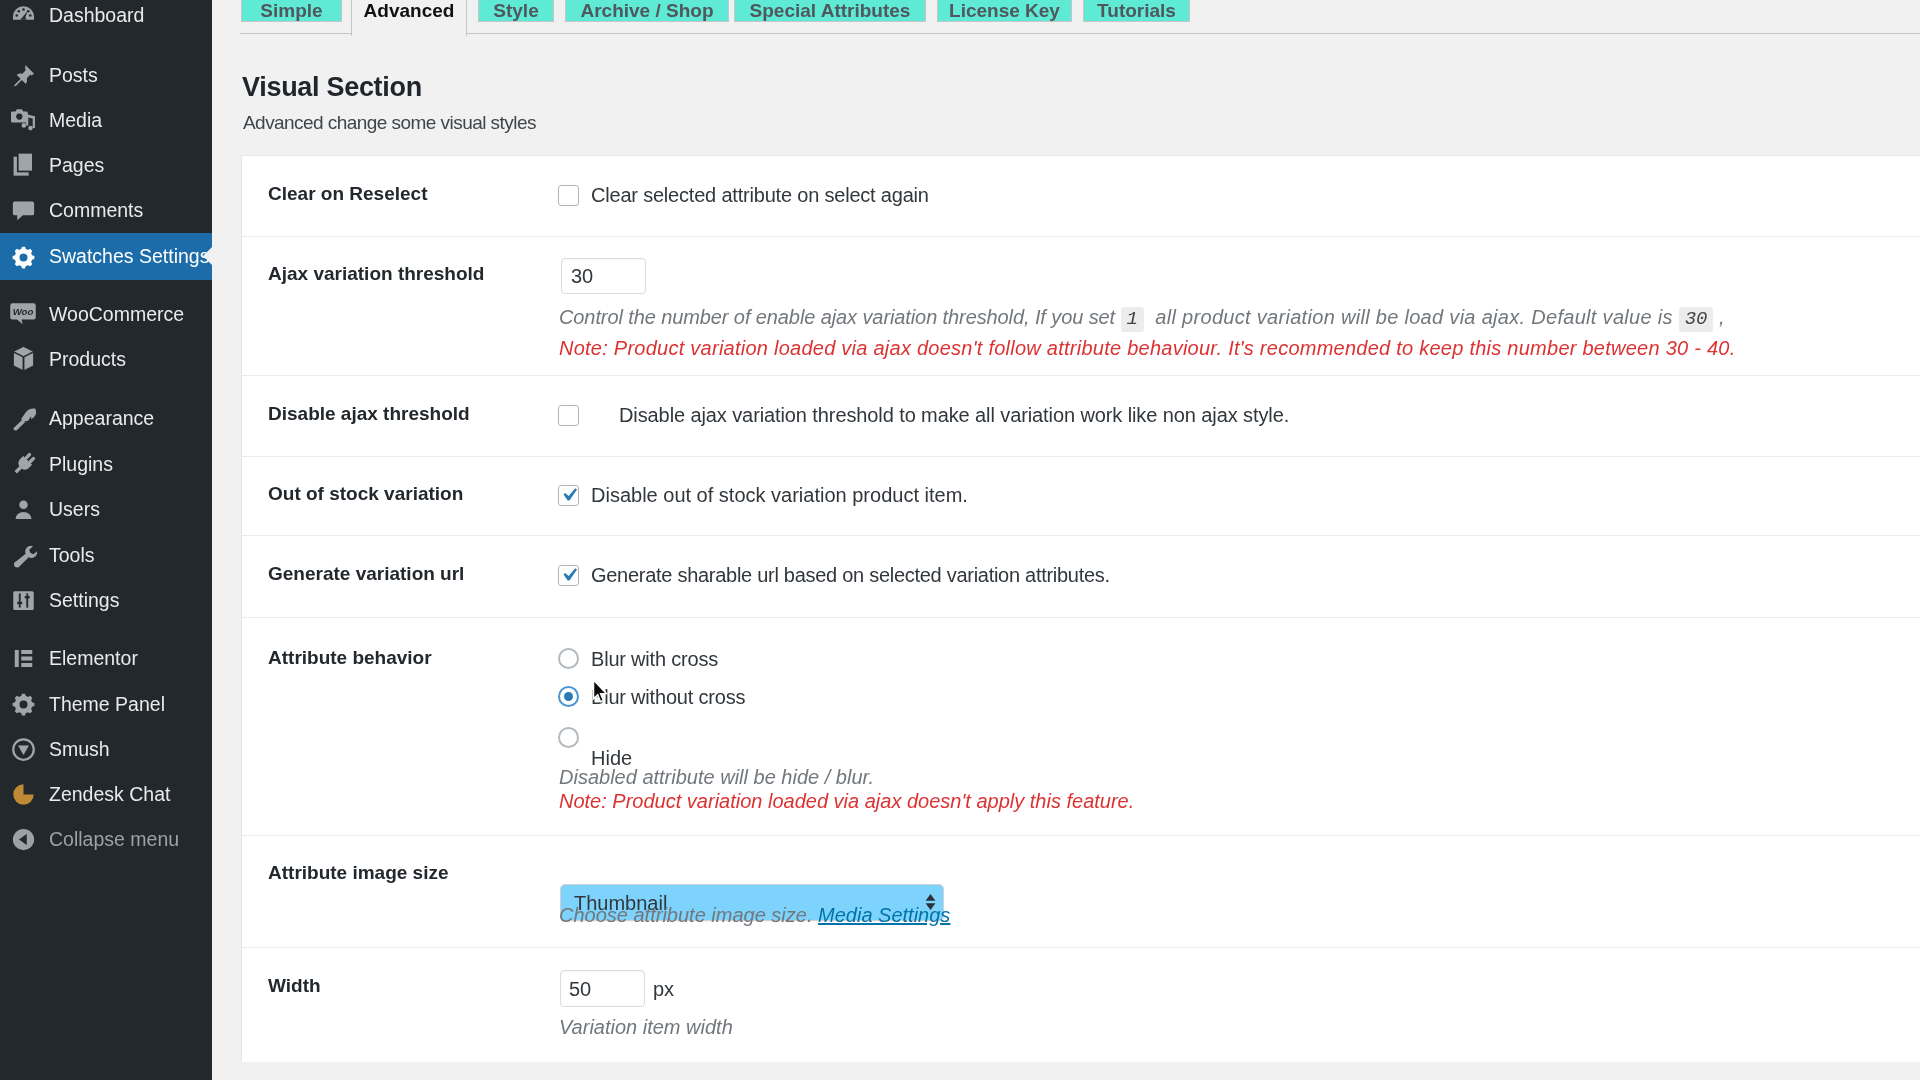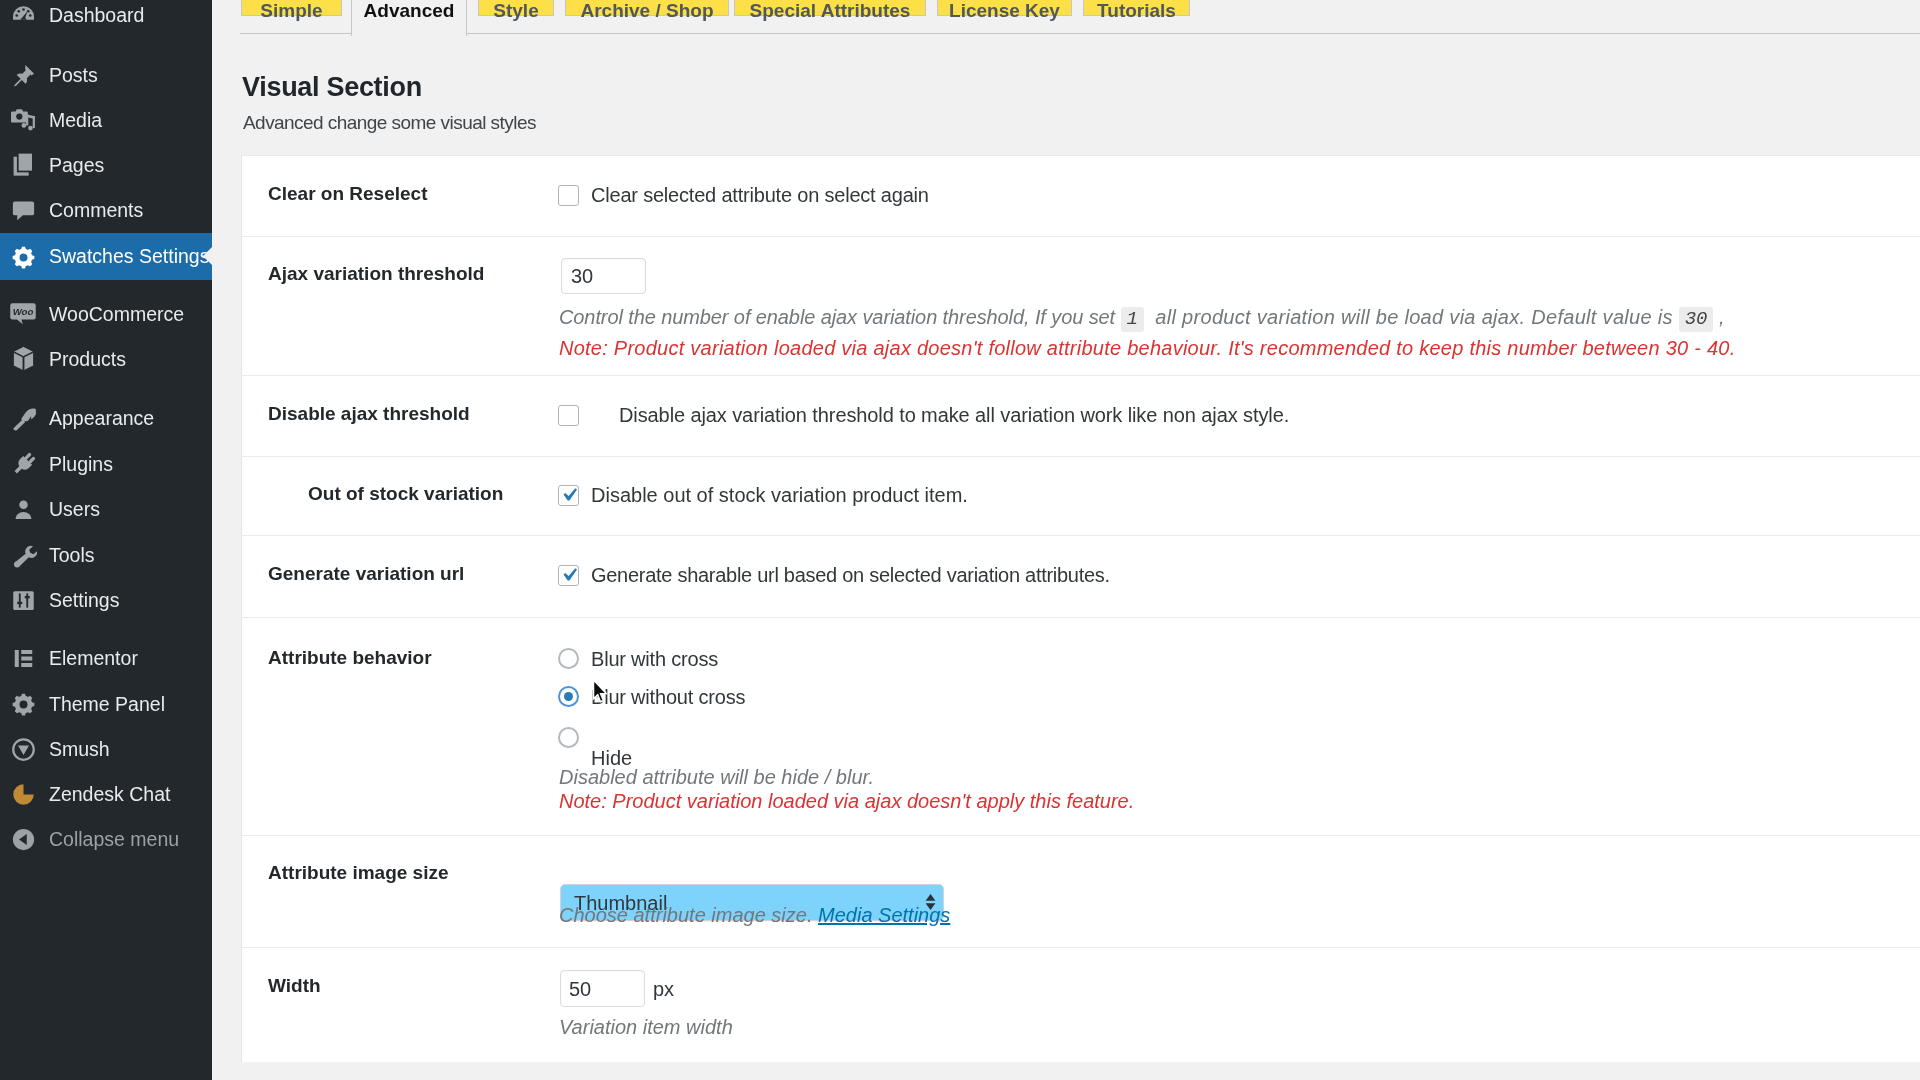--- a/index.html
+++ b/index.html
@@ -11,21 +11,21 @@
 #sidebar { position:absolute; left:0; top:0; width:212px; height:1080px; background:#23282d;padding-left:24px; }
 .mi { position:absolute; left:0; width:212px; height:46px; }
 .mi .ico { position:absolute; left:11px; top:50%; margin-top:-12.5px; width:25px; height:25px; }
 .mi .txt { position:absolute; left:49px; top:0; height:46px; line-height:46px; font-size:19.5px; color:#e9eaeb; white-space:nowrap; }
 .mi.cur { background:#1b6ca8; }
 .mi.cur .txt { color:#fff; }
 .mi.dim .txt { color:#9ca1a6; }
 .arrowR { position:absolute; left:203px; top:247px; width:0; height:0; border-top:9px solid transparent; border-bottom:9px solid transparent; border-right:9px solid #f1f1f1; }
 
 
-.tab { position:absolute; top:0; height:16px; background:#fde047; border:1px solid #c6c6c6; border-top:none; z-index:2; text-align:center; }
+.tab { position:absolute; top:0; height:22px; background:#5eead4; border:1px solid #c6c6c6; border-top:none; z-index:2; text-align:center; }
 .tab span { position:absolute; top:-1px; left:0; right:0; line-height:24px; font-size:19px; font-weight:700; color:#50575e; white-space:nowrap; }
 .tab.active { height:36px; background:#f1f1f1; border-bottom:none; z-index:4; }
 .tab.active span { color:#111; font-weight:700; }
 #tabline { position:absolute; left:240px; top:33px; width:1680px; height:1px; background:#c6c6c6; z-index:1; }
 
 
 #h1 { position:absolute; left:242px; top:69px; font-size:27px; font-weight:700; color:#21262c; line-height:36px; letter-spacing:-0.3px; }
 #sub { position:absolute; left:243px; top:108.5px; font-size:19px; color:#3f454a; line-height:28px; letter-spacing:-0.55px; }
 #panel { position:absolute; left:241px; top:155px; width:1679px; height:907px; background:#fff; border-left:1px solid #e5e5e5; border-top:1px solid #e9e9e9; }
 .rowline { position:absolute; left:241px; width:1679px; height:1px; background:#ebebeb; }
@@ -292,21 +292,21 @@
   <div class="inp" style="left:561px;top:258px;width:85px;height:36px;">
       <span>30</span>
     </div>
   <div class="desc" style="top:305px;"><span style="letter-spacing:-0.1px">Control the number of enable ajax variation threshold, If you set </span><span class="code">1</span>&nbsp;<span style="letter-spacing:0.3px"> all product variation will be load via ajax. Default value is </span><span class="code">30</span>&nbsp;,</div>
   <div class="red" style="top:336px;letter-spacing:0.25px;">Note: Product variation loaded via ajax doesn't follow attribute behaviour. It's recommended to keep this number between 30 - 40.</div>
 
   <div class="lbl" style="top:402px;">Disable ajax threshold</div>
   <div class="cb" style="top:405px;"></div>
   <div class="bt" style="left:591px;top:403px;letter-spacing:-0.1px;margin-left:28px;">Disable ajax variation threshold to make all variation work like non ajax style.</div>
 
-  <div class="lbl" style="top:482px;margin-left:40px;">Out of stock variation</div>
+  <div class="lbl" style="top:482px;">Out of stock variation</div>
   <div class="cb" style="top:485px;">
     <svg width="26" height="26" viewBox="0 0 20 20">
         <path fill="#2a7ab6" d="M14.83 4.89l1.34.94-5.81 8.38H9.02L5.78 9.67l1.34-1.25 2.57 2.4z"></path>
       </svg>
   </div>
   <div class="bt" style="left:591px;top:482.5px;">Disable out of stock variation product item.</div>
 
   <div class="lbl" style="top:561.5px;">Generate variation url</div>
   <div class="cb" style="top:565px;">
     <svg width="26" height="26" viewBox="0 0 20 20">

